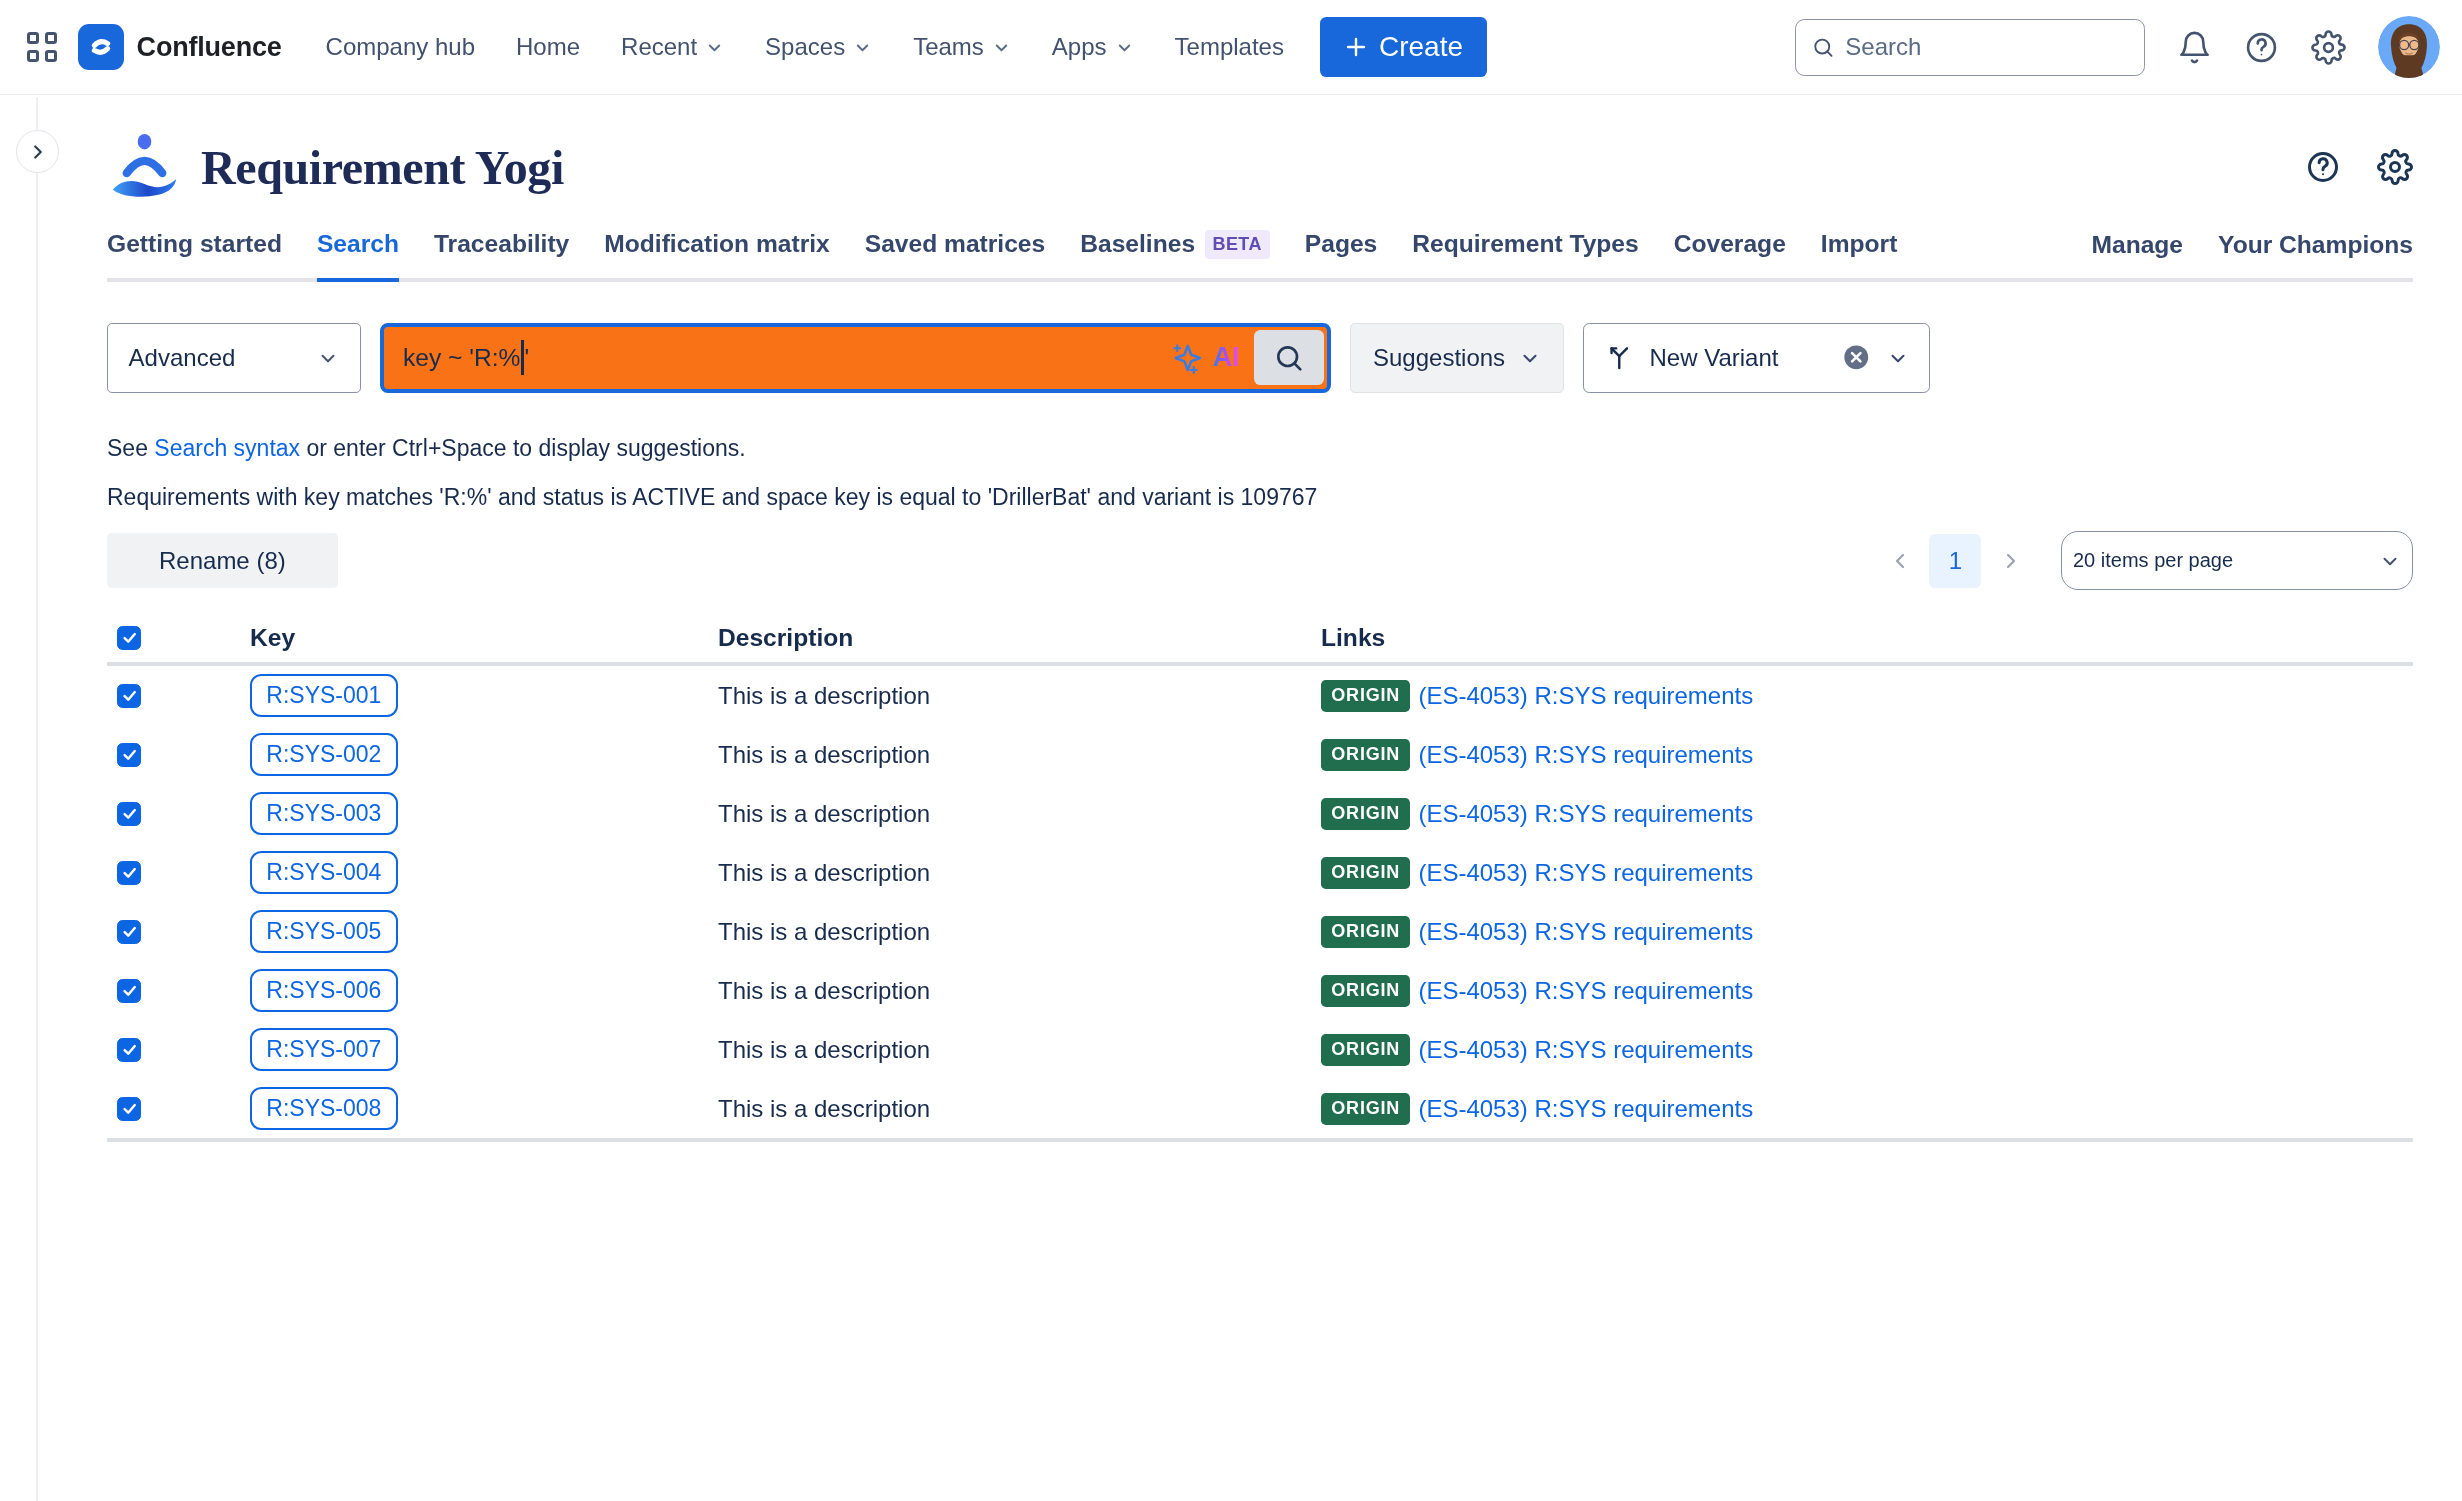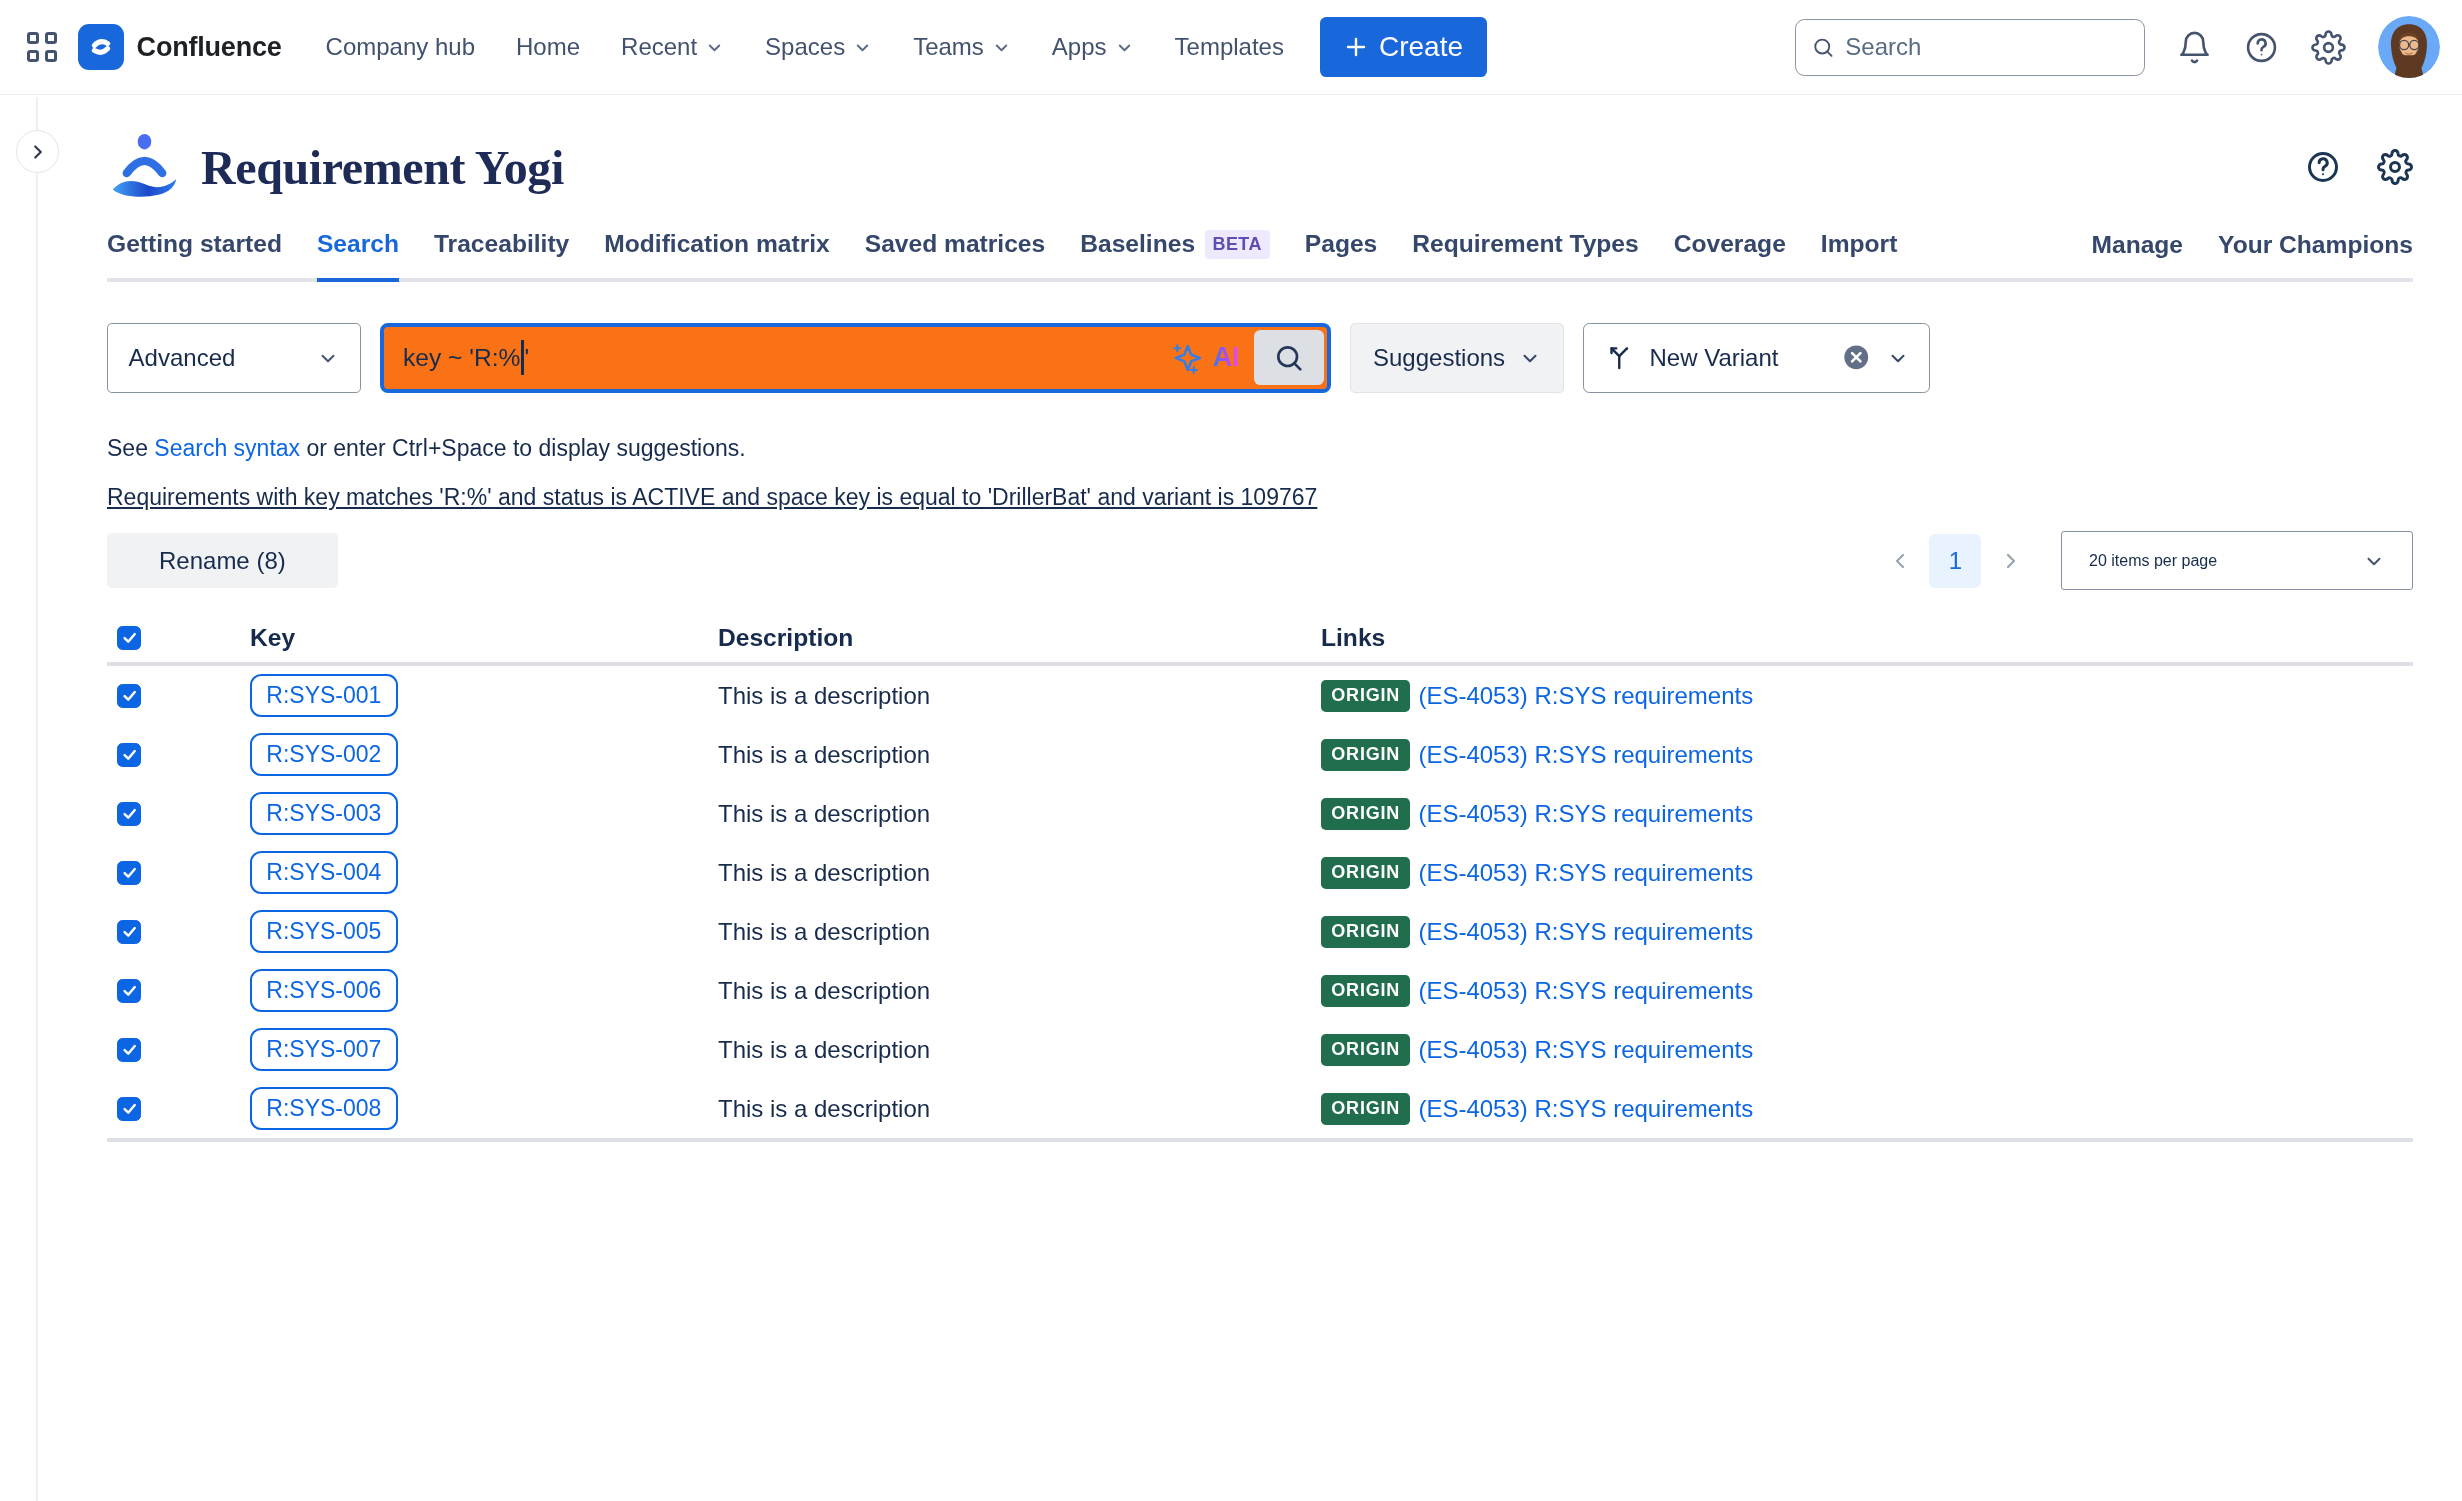--- a/index.html
+++ b/index.html
@@ -86,34 +86,34 @@
     padding:0 22px; display:flex; align-items:center; gap:14.3px; font-size:24px; color:var(--navy);
     cursor:pointer; font-family:"Liberation Sans",sans-serif; }
   .select-variant { width:347px; border:1.6px solid var(--border-gray); border-radius:6.3px;
     background:#fff; display:flex; align-items:center; gap:16px; padding:0 20.6px;
     font-size:24px; color:var(--navy); cursor:pointer; }
   .select-variant .x-circle { margin-left:auto; }
 
   
   .hint { margin-top:42px; font-size:23px; color:var(--navy); }
   .hint a { color:var(--link); text-decoration:none; cursor:pointer; }
-  .query-desc { margin-top:22px; font-size:23px; color:var(--navy);text-decoration:underline; }
+  .query-desc { margin-top:22px; font-size:23px; color:var(--navy); }
 
   
   .toolbar { margin-top:20.6px; display:flex; align-items:center; }
   .rename-btn { background:var(--soft); border:none; border-radius:4.8px; height:55px; padding:0 52px;
     font-size:24px; color:var(--navy); cursor:pointer; font-family:"Liberation Sans",sans-serif; }
   .pager { margin-left:auto; display:flex; align-items:center; gap:12.7px; }
   .pg-chev { background:none; border:none; color:#9AA3B3; cursor:pointer; padding:0 4.8px; }
   .page-chip { min-width:52px; height:54px; background:var(--chip-bg); color:var(--brand);
     border-radius:6.3px; font-size:24px; font-weight:500; display:flex; align-items:center;
     justify-content:center; cursor:pointer; }
-  .per-page { width:352px; height:59px; border:1.6px solid var(--border-gray); border-radius:3px;
+  .per-page { width:352px; height:59px; border:1.6px solid var(--border-gray); border-radius:17px;
     background:#fff; display:flex; align-items:center; justify-content:space-between;
-    padding:0 27px; font-size:16px; color:var(--navy); margin-left:20.6px; cursor:pointer; }
+    padding:0 11px; font-size:20px; color:var(--navy); margin-left:20.6px; cursor:pointer; }
 
   
   .table { margin-top:24px; border-bottom:4px solid var(--divider); }
   .t-head { display:grid; grid-template-columns:143px 468px 603px 1fr; align-items:center;
     height:52px; border-bottom:4px solid var(--divider); font-size:24.6px; font-weight:700;
     color:var(--navy); }
   .t-row { display:grid; grid-template-columns:143px 468px 603px 1fr; align-items:center; height:59px; }
   .cb-cell { padding-left:10.3px; }
   .checkbox { width:24px; height:24px; border:1.6px solid #758195; border-radius:5.5px; background:#fff;
     display:flex; align-items:center; justify-content:center; cursor:pointer; }

